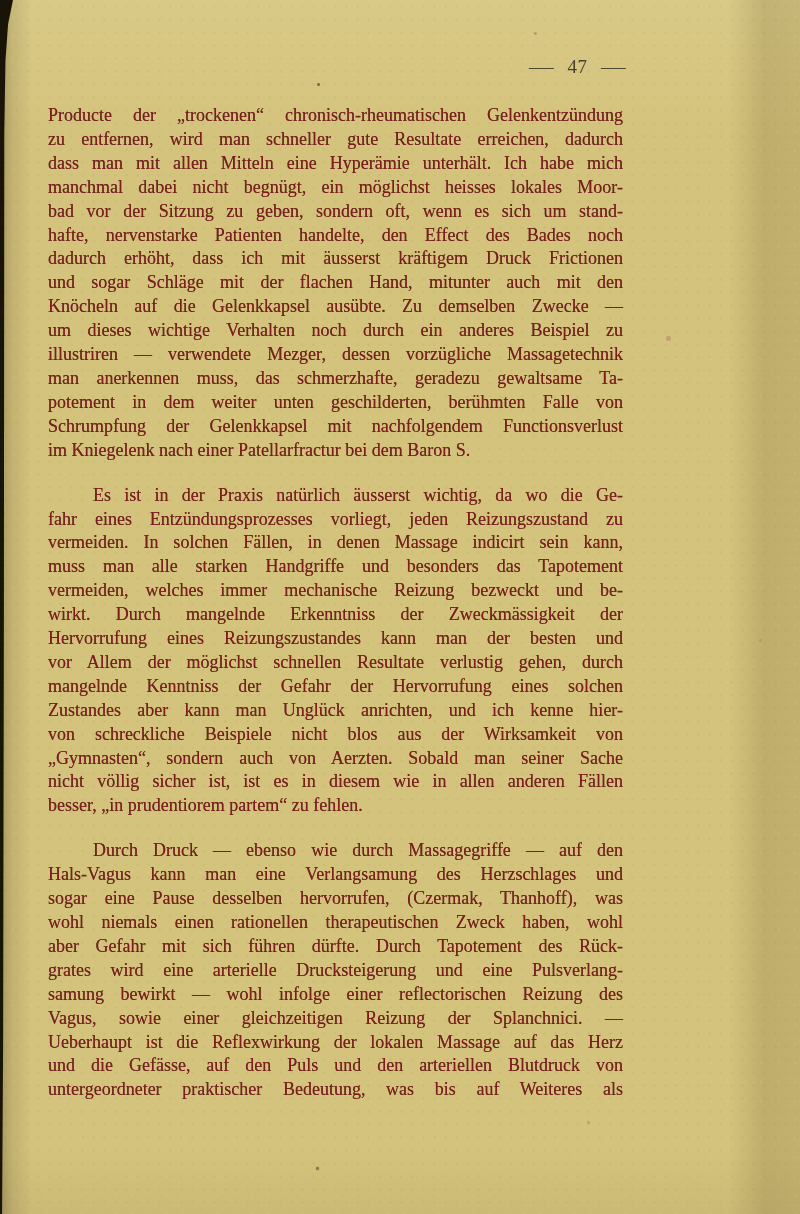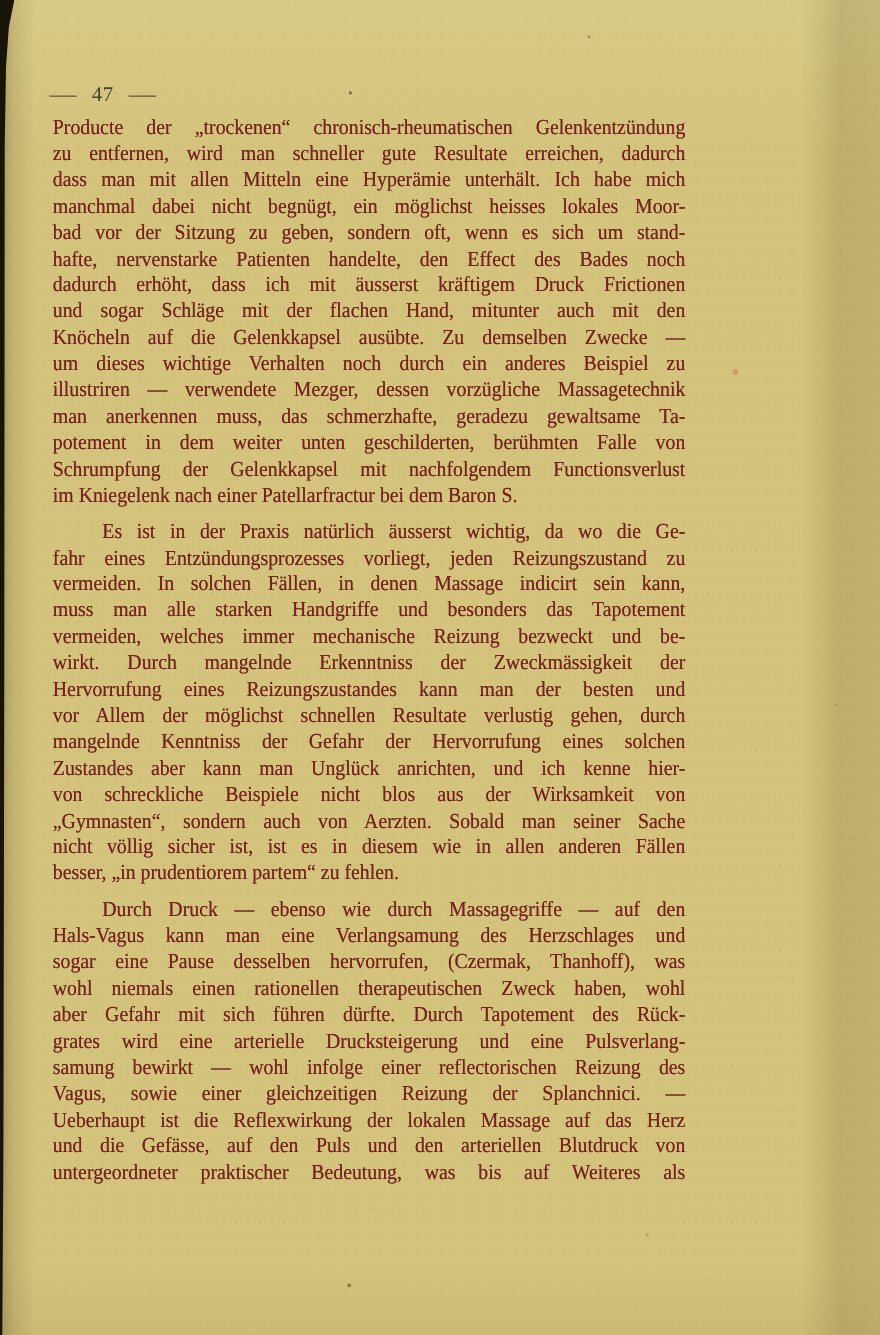--- a/index.html
+++ b/index.html
@@ -39,38 +39,38 @@
   
   .edge-strip {
     position: absolute; left: 0; top: 0;
     width: 13px; height: 100%;
     background: #191408;
     clip-path: polygon(0 0, 100% 0, 62% 2%, 42% 5%, 33% 11%, 30% 50%, 24% 86%, 16% 100%, 0 100%);
   }
 
   .page-header {
     position: absolute;
-    left: 48px; top: 76px; width: 575px;
-    text-align: left;
+    left: 48px; top: 56px; width: 575px;
+    text-align: right;
     font-size: 19px;
     color: #48412f;
     letter-spacing: 0.5px;
   }
   .page-header .dash { display: inline-block; transform: scaleX(1.3); }
   .page-header .num  { display: inline-block; margin: 0 16px; }
 
   .text-block {
     position: absolute;
     left: 48px; top: 104px; width: 575px;
     font-size: 18px;
     line-height: 23.9px;
     color: #7f1d1d;
     text-shadow: 0 0 0.5px rgba(71,63,45,0.85);
   }
-  .para + .para { margin-top: 9px; }
+  .para + .para { margin-top: 21px; }
 
   .line {
     text-align: justify;
     text-align-last: justify;
     transform: scaleY(1.08);
     transform-origin: 0 50%;
   }
   .line.last-short { text-align-last: left; }
   .line.indent { text-indent: 45px; }
 

